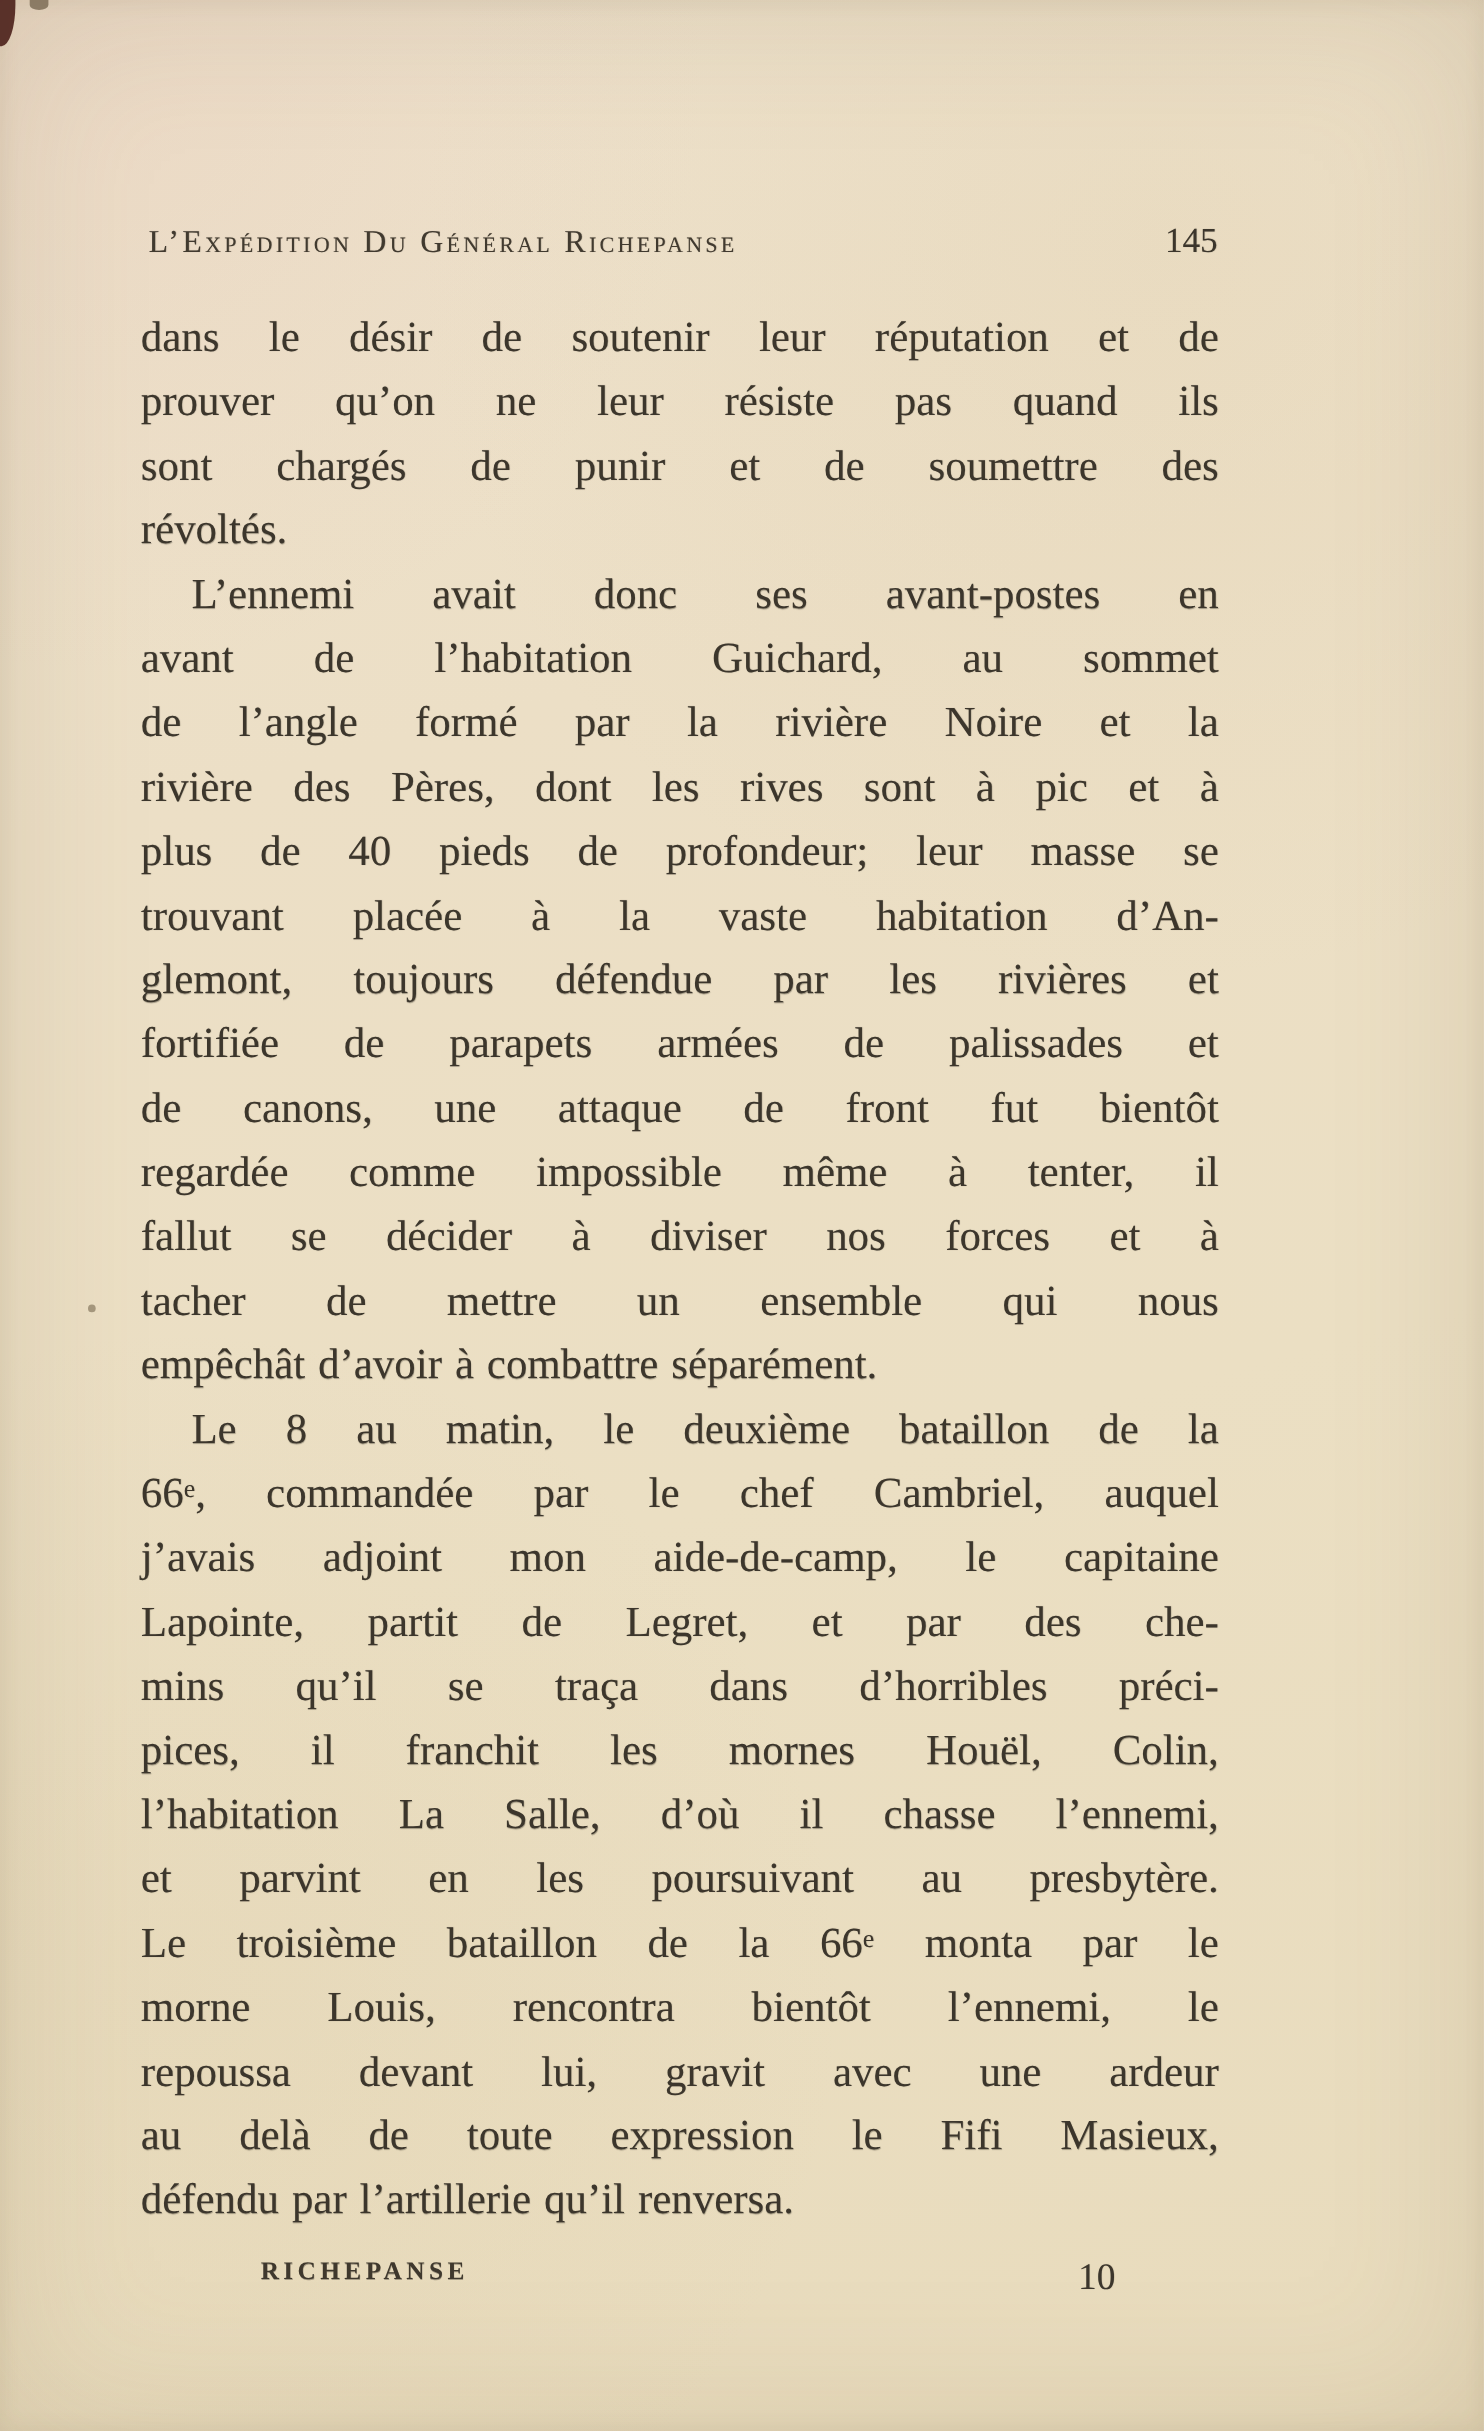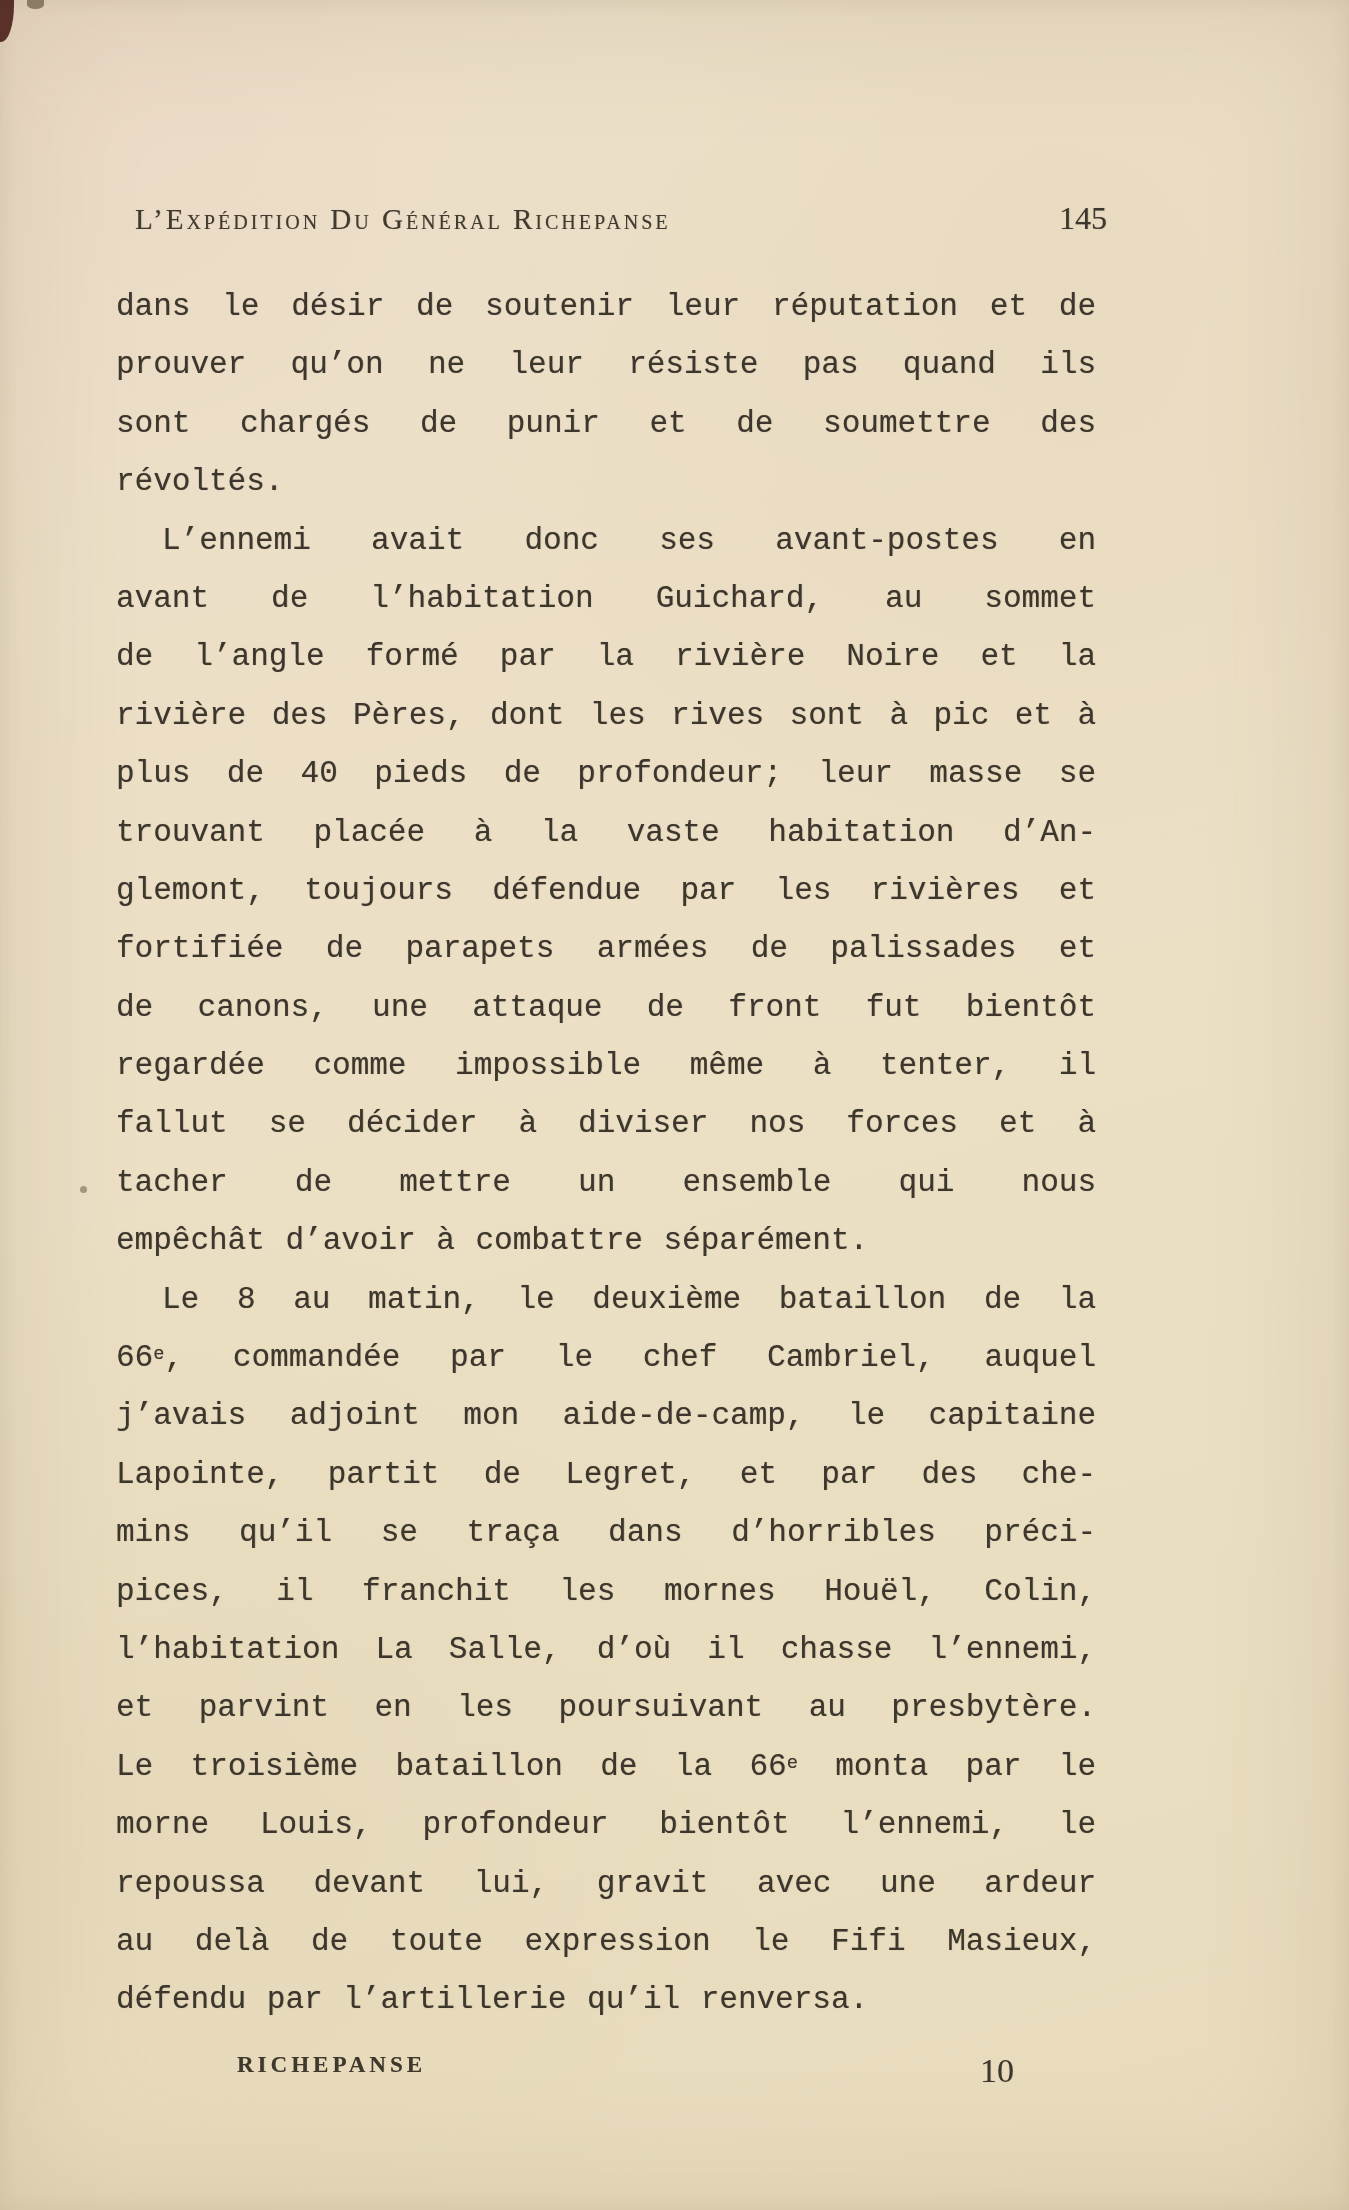--- a/index.html
+++ b/index.html
@@ -62,28 +62,27 @@
     padding-left: 8px;
   }
   .header-page-number {
     font-size: 32px;
     color: #3c362c;
     text-shadow: 0.4px 0.4px 0.8px rgba(60,54,44,0.4);
   }
   
   .body-text {
     position: absolute;
-    left: 116px; top: 278px;
+    left: 128px; top: 278px;
     width: 980px;
-    font-size: 31px;
+    font-size: 39px;
     line-height: 58.4px;
     color: #3c362c;
     text-shadow: 0.35px 0.35px 0.8px rgba(60,54,44,0.42);
     word-spacing: 2px;
-    font-family: Liberation Mono, monospace;
   }
   .paragraph { margin: 0; }
   .line {
     text-align: justify;
     text-align-last: justify;
     height: 58.4px;
     overflow: visible;
     white-space: normal;
   }
   .line.last { text-align-last: left; }
@@ -155,21 +154,21 @@
       <div class="paragraph">
         <div class="line indent">Le 8 au matin, le deuxième bataillon de la</div>
         <div class="line">66<sup>e</sup>, commandée par le chef Cambriel, auquel</div>
         <div class="line">j’avais adjoint mon aide-de-camp, le capitaine</div>
         <div class="line">Lapointe, partit de Legret, et par des che-</div>
         <div class="line">mins qu’il se traça dans d’horribles préci-</div>
         <div class="line">pices, il franchit les mornes Houël, Colin,</div>
         <div class="line">l’habitation La Salle, d’où il chasse l’ennemi,</div>
         <div class="line">et parvint en les poursuivant au presbytère.</div>
         <div class="line">Le troisième bataillon de la 66<sup>e</sup> monta par le</div>
-        <div class="line">morne Louis, profondeur bientôt l’ennemi, le</div>
+        <div class="line">morne Louis, rencontra bientôt l’ennemi, le</div>
         <div class="line">repoussa devant lui, gravit avec une ardeur</div>
         <div class="line">au delà de toute expression le Fifi Masieux,</div>
         <div class="line last">défendu par l’artillerie qu’il renversa.</div>
       </div>
     </div>
 
   <div class="page-footer">
     <span class="footer-label">RICHEPANSE</span>
     <span class="footer-number">10</span>
   </div>

